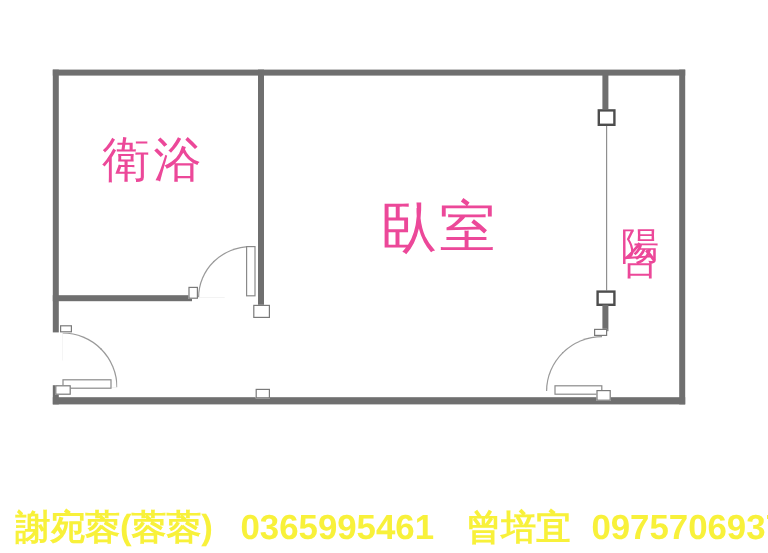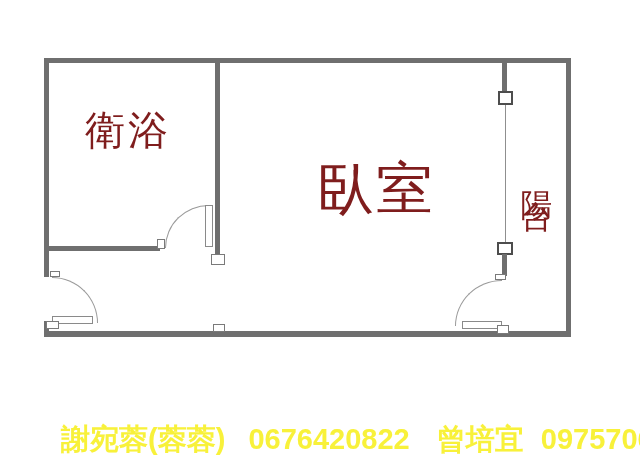--- a/index.html
+++ b/index.html
@@ -33,40 +33,40 @@
     border-top: 1px solid #999999; border-left: 1px solid #999999;
     border-top-left-radius: 100% 100%;
   }
   .arc.tr {
     border-top: 1px solid #999999; border-right: 1px solid #999999;
     border-top-right-radius: 100% 100%;
   }
 
   
   .room-label {
-    position: absolute; color: #7f1d1d; line-height: 1;
-    font-family: Liberation Mono, monospace;
+    position: absolute; color: #ec4899; line-height: 1;
+    font-family: Liberation Sans, sans-serif;
     white-space: nowrap;
   }
   .label-bathroom { left: 85px; top: 114px; font-size: 40px; letter-spacing: 3px; }
-  .label-bedroom  { left: 317px; top: 165px; font-size: 57px; letter-spacing: 2px; }
+  .label-bedroom  { left: 317px; top: 165px; font-size: 47px; letter-spacing: 2px; }
   .label-balcony  {
     left: 518px; top: 166px; font-size: 32px; letter-spacing: 9px;
     writing-mode: vertical-rl; text-orientation: upright;
   }
 
   
   .contact {
     position: absolute; left: 13px; top: 420px; width: 627px;
     font-size: 29px; font-weight: bold; color: #f8f13a;
     white-space: nowrap; letter-spacing: 0;
   }
   .contact span { display: inline-block; }
   .contact .gap-sm { margin-right: 9px; font-family: Liberation Serif, serif; }
-  .contact .gap-md { margin-right: 15px; margin-left: 48px; }
+  .contact .gap-md { margin-right: 15px; }
   .contact .gap-lg { margin-right: 19px; }
 </style>
 </head>
 <body>
 
 <div class="plan">
 
   <div class="wall" style="left:44px; top:58px;  width:527px; height:5px;"></div>
   <div class="wall" style="left:44px; top:331px; width:527px; height:6px;"></div>
   <div class="wall" style="left:566px; top:58px; width:5px;  height:279px;"></div>
@@ -98,16 +98,16 @@
   <div class="leaf" style="left:462px; top:321px; width:40px; height:8px;"></div>
   <div class="capbox" style="left:497px; top:325px; width:12px; height:9px;"></div>
 
   <div class="room-label label-bathroom">衛浴</div>
   <div class="room-label label-bedroom">臥室</div>
   <div class="room-label label-balcony">陽台</div>
 </div>
 
 <div class="contact">
   <span class="gap-md">謝宛蓉(蓉蓉)</span>
-  <span class="gap-lg">0676420822</span>
+  <span class="gap-lg">0365995461</span>
   <span class="gap-sm">曾培宜</span>
   <span>0975706937</span>
 </div>
 
 </body></html>

